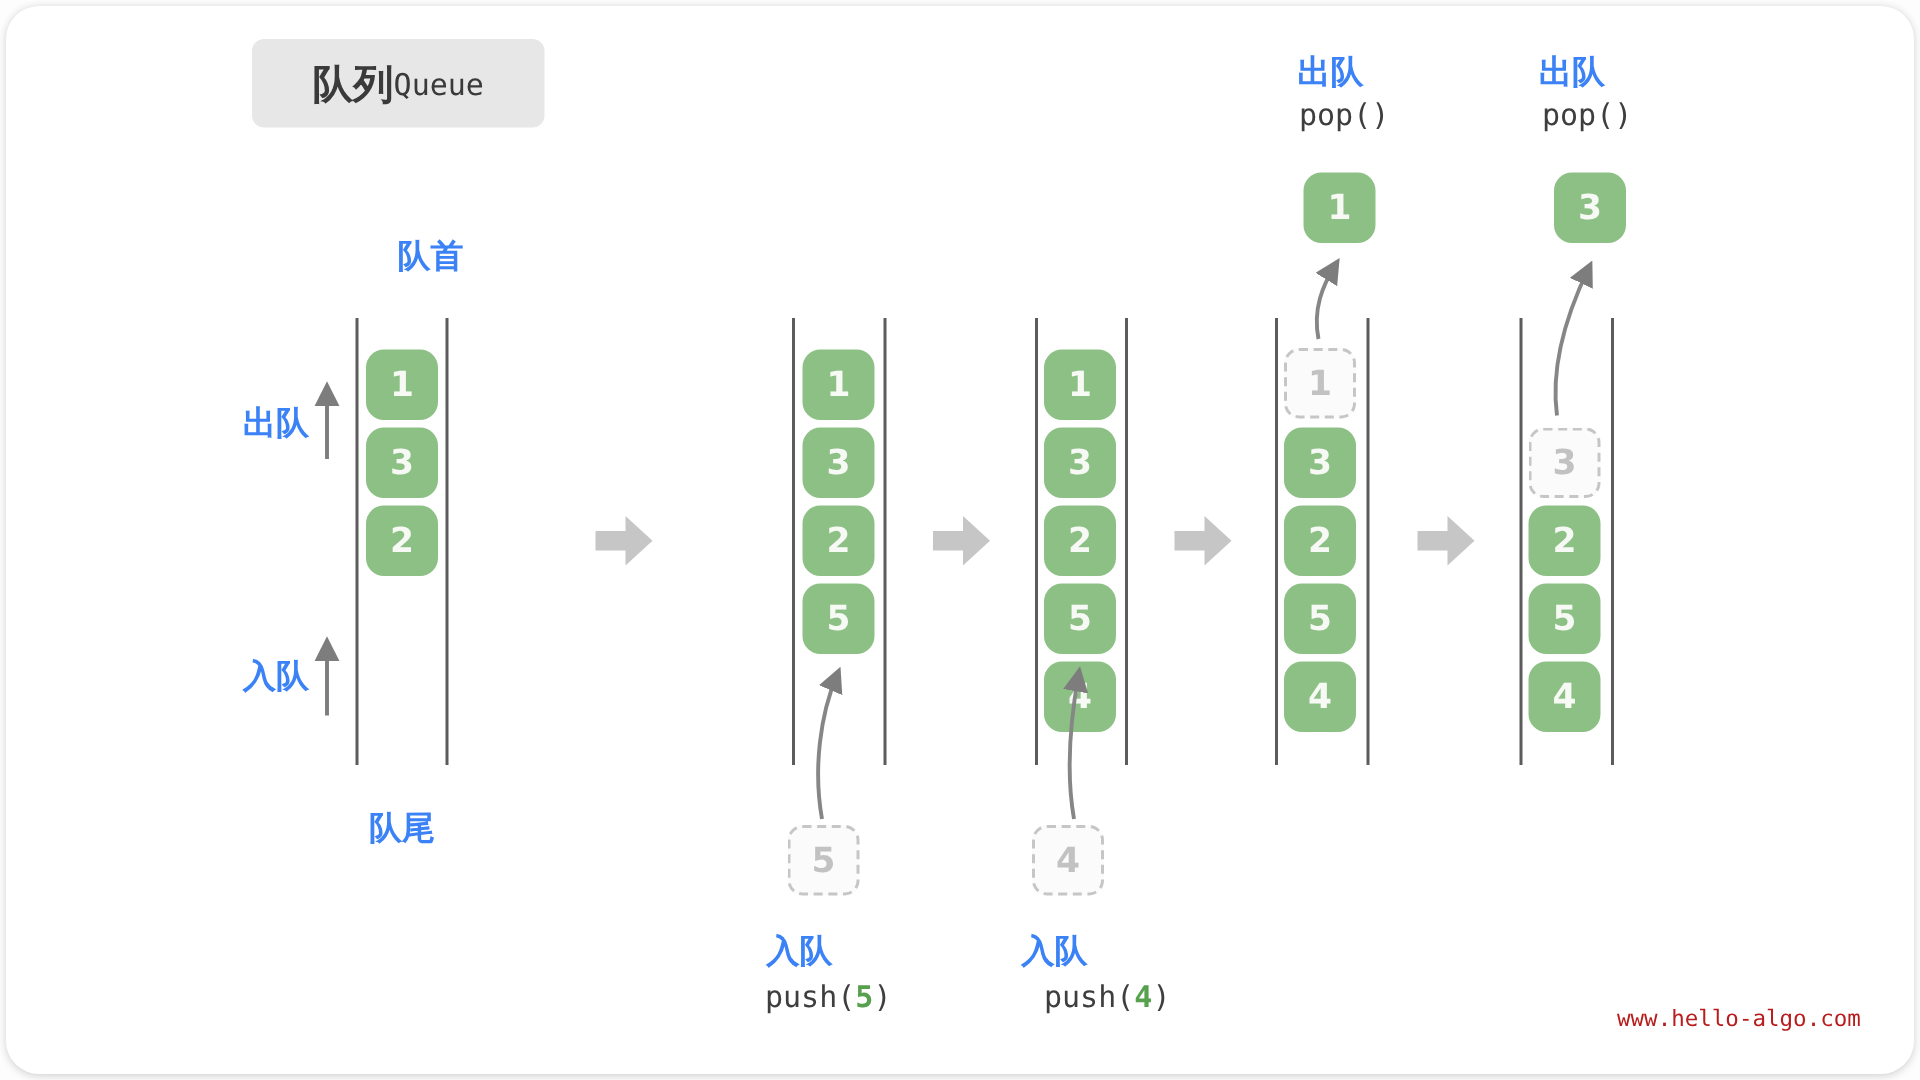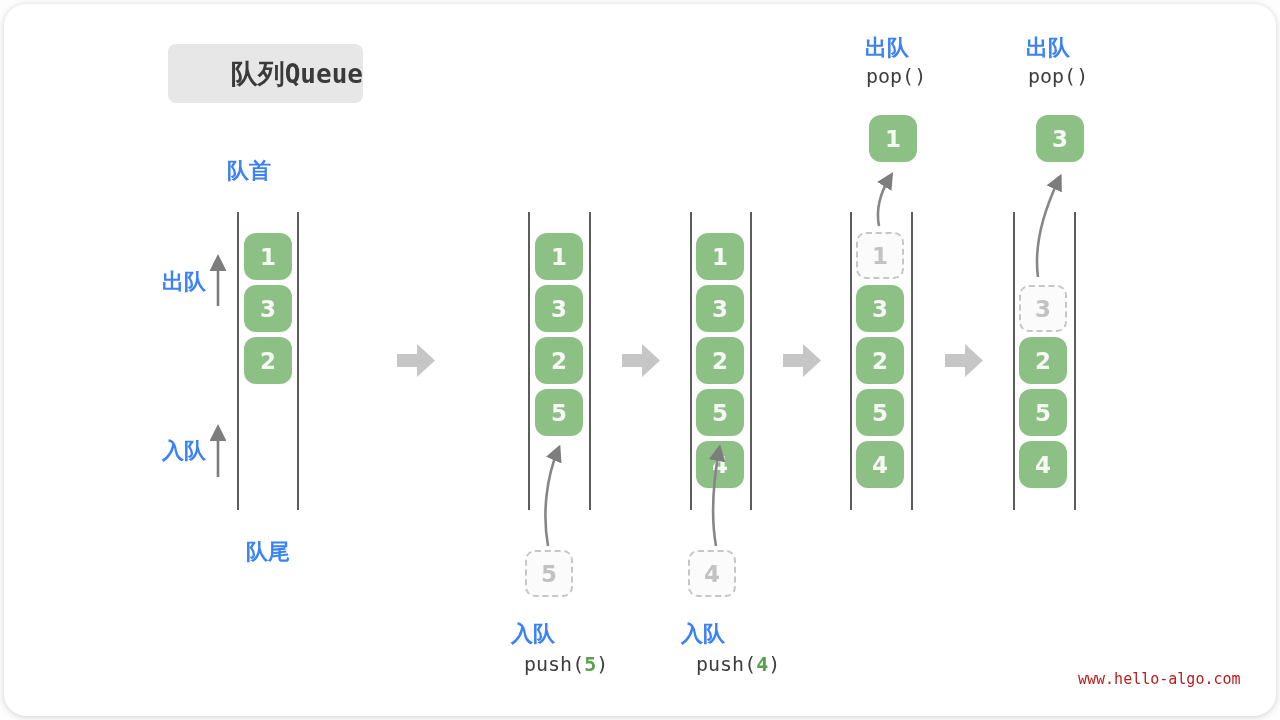--- a/index.html
+++ b/index.html
@@ -9,27 +9,27 @@
     position: relative; width: 1280px; height: 720px;
     overflow: hidden; background: #fdfdfd;
   }
   .card {
     position: absolute; left: 4px; top: 4px; right: 4px; bottom: 4px;
     background: #ffffff; border-radius: 22px;
     box-shadow: 0 1px 6px rgba(0,0,0,0.18);
   }
   
   .title-badge {
-    position: absolute; left: 168px; top: 44px; width: 195px; height: 59px;
+    position: absolute; left: 168px; top: 26px; width: 195px; height: 59px;
     background: #e7e7e7; border-radius: 8px;
-    display: flex; align-items: center; justify-content: flex-end; gap: 0;
+    display: flex; align-items: center; justify-content: center; gap: 0;
     color: #3a3a3a;
   }
   .title-zh { font-size: 27px; font-weight: bold; }
-  .title-en { font-size: 26px; font-family: "DejaVu Sans Mono", "Liberation Mono", monospace; font-weight: bold; }
+  .title-en { font-size: 20px; font-family: "DejaVu Sans Mono", "Liberation Mono", monospace; }
   
   .zh-label {
     position: absolute; color: #3b82f6; font-weight: bold; font-size: 22px;
     white-space: nowrap;
   }
   .mono {
     font-family: "DejaVu Sans Mono", "Liberation Mono", monospace;
     font-weight: normal; color: #3e3e3e;
   }
   
@@ -61,21 +61,21 @@
 <body>
 
 <div class="stage">
   <div class="card"></div>
 
   <div class="title-badge">
     <span class="title-zh">队列</span>
     <span class="title-en">Queue</span>
   </div>
 
-  <div class="zh-label" style="left:227px; top:156px; width:82px; text-align:left;">队首</div>
+  <div class="zh-label" style="left:227px; top:156px; width:82px; text-align:right;">队首</div>
   <div class="zh-label" style="left:227px; top:537px; width:82px; text-align:center;">队尾</div>
 
   <div class="zh-label" style="left:130px; top:267px; width:76px; text-align:right;">出队</div>
   <div class="zh-label" style="left:130px; top:436px; width:76px; text-align:right;">入队</div>
 
   <div class="rail" style="left:237px"></div>
   <div class="rail" style="left:297px"></div>
   <div class="rail" style="left:528px"></div>
   <div class="rail" style="left:589px"></div>
   <div class="rail" style="left:690px"></div>
@@ -114,21 +114,21 @@
   <div class="cell green" style="left:1019px; top:389px">5</div>
   <div class="cell green" style="left:1019px; top:441px">4</div>
   <div class="cell green" style="left:1036px; top:115px">3</div>
 
   <div class="zh-label" style="left:865px; top:33px">出队</div>
   <div class="op-fn mono" style="left:866px; top:64px">pop()</div>
   <div class="zh-label" style="left:1026px; top:33px">出队</div>
   <div class="op-fn mono" style="left:1028px; top:64px">pop()</div>
 
   <div class="zh-label" style="left:511px; top:619px">入队</div>
-  <div class="op-fn mono" style="left:524px; top:652px"><span>push(</span><span class="op-arg mono">5</span><span>)</span></div>
+  <div class="op-fn mono" style="left:510px; top:652px"><span>push(</span><span class="op-arg mono">5</span><span>)</span></div>
 
   <div class="zh-label" style="left:681px; top:619px">入队</div>
   <div class="op-fn mono" style="left:696px; top:652px"><span>push(</span><span class="op-arg mono">4</span><span>)</span></div>
 
   <div class="watermark">www.hello-algo.com</div>
 
   <svg class="overlay" width="1280" height="720" viewBox="0 0 1280 720">
     <defs>
       <marker id="arw" viewBox="0 0 10 10" refX="6.5" refY="5" markerWidth="6.5" markerHeight="6.5" orient="auto-start-reverse">
         <path d="M0,0 L10,5 L0,10 z" fill="#7d7d7d"></path>

